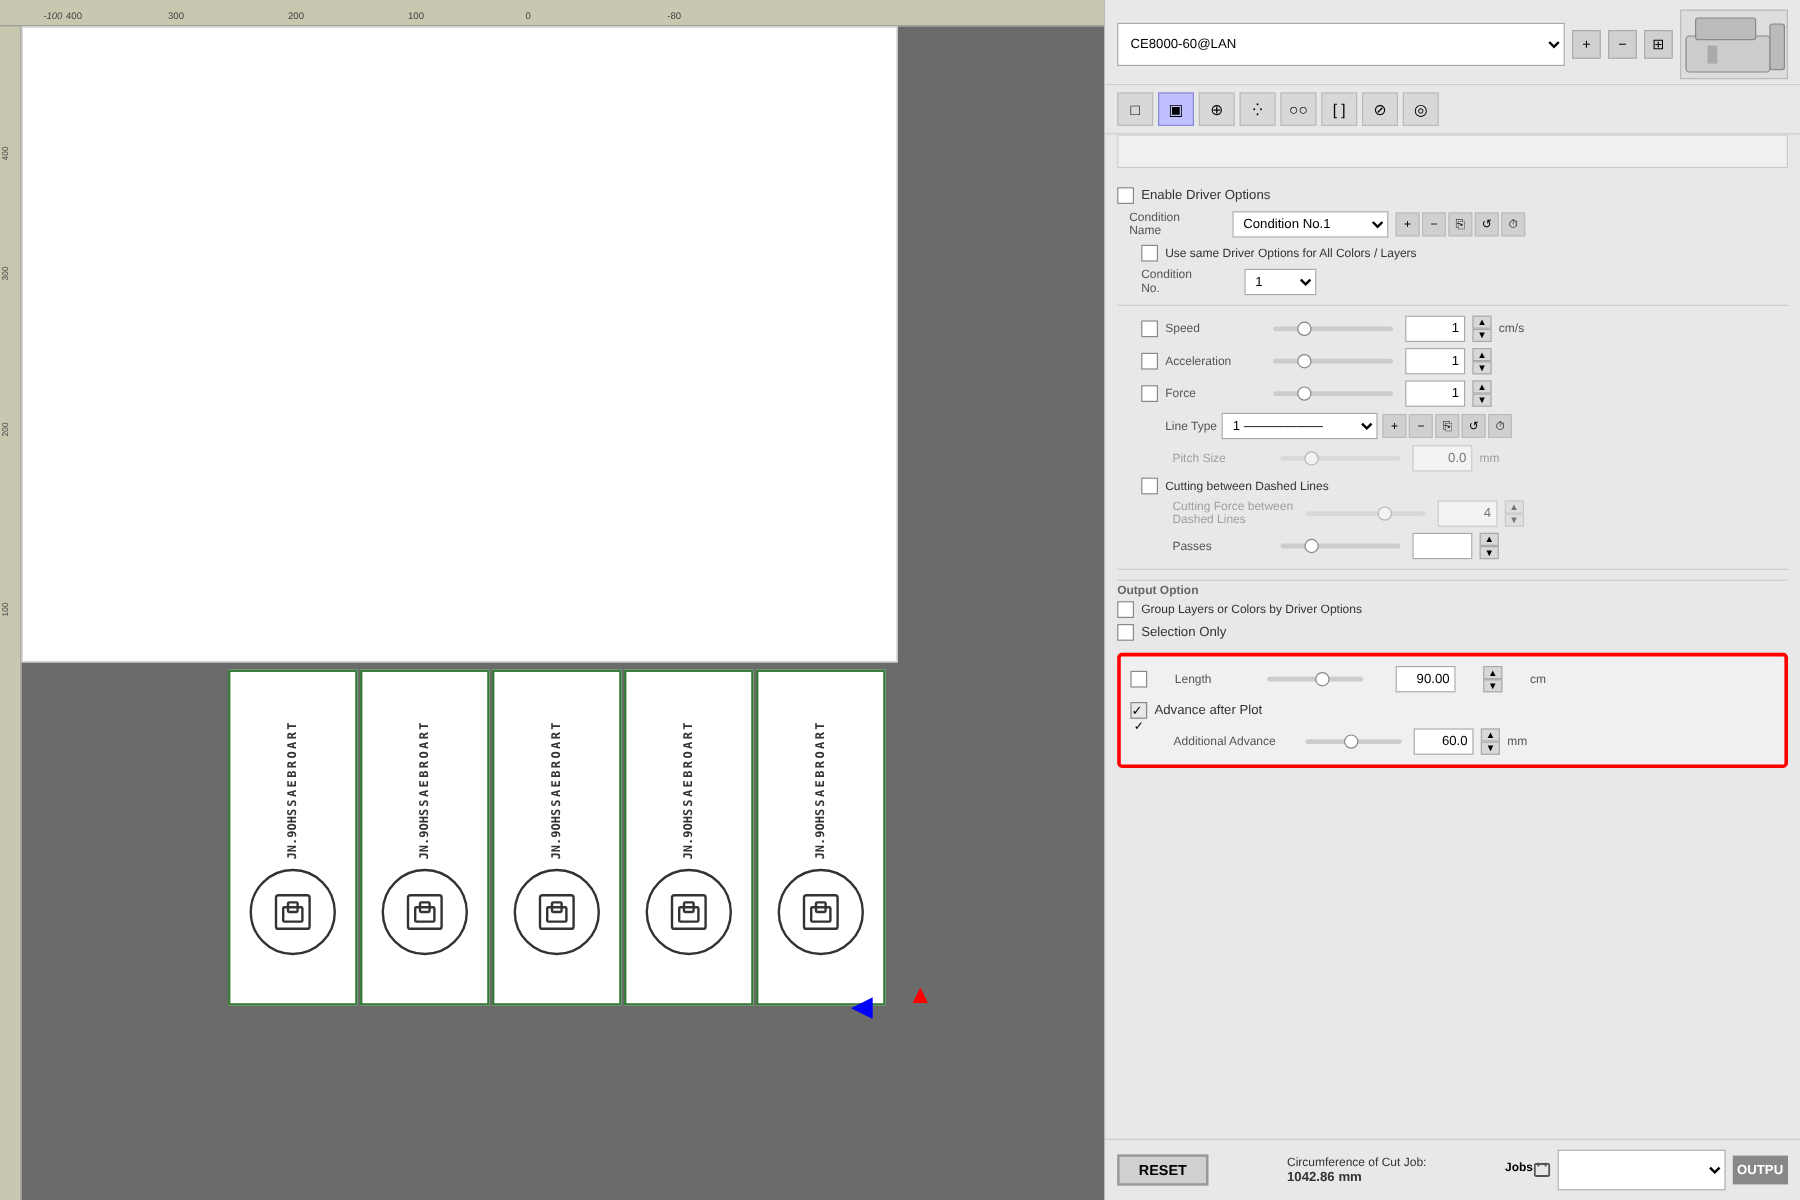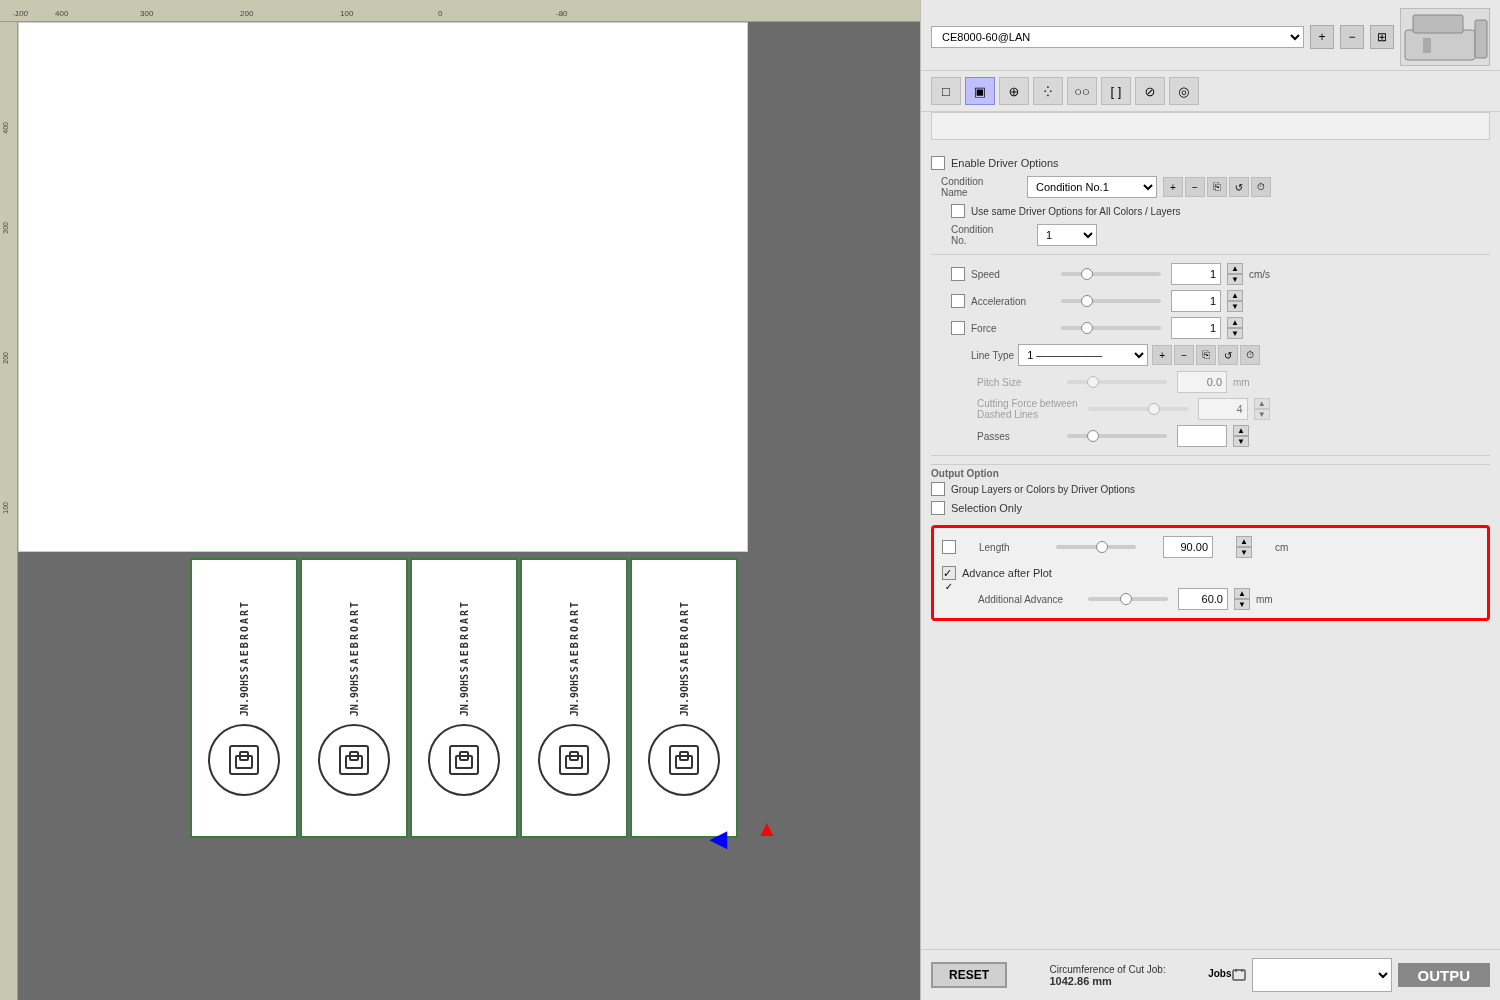--- a/index.html
+++ b/index.html
@@ -81,21 +81,21 @@
       width: 580px;
       height: 1000px;
       background: #e8e8e8;
       border-left: 1px solid #bbb;
       display: flex;
       flex-direction: column;
     }
 
     .printer-select {
       flex: 1;
-      height: 22px;
+      height: 36px;
       border: 1px solid #aaa;
       background: white;
       padding: 2px 6px;
       font-size: 11px;
     }
 
     .header-btn {
       width: 24px;
       height: 24px;
       background: #d0d0d0;
@@ -321,22 +321,22 @@
       background: white;
       padding: 16px 4px;
       font-size: 11px;
       min-width: 140px;
     }
 
     .output-btn {
       background: #888;
       color: white;
       border: none;
-      padding: 4px 20px;
-      font-size: 15px;
+      padding: 4px 4px;
+      font-size: 11px;
       font-weight: bold;
       cursor: pointer;
       height: 24px;
     }
 
     .line-type-row {
       display: flex;
       align-items: center;
       gap: 4px;
       padding-left: 20px;
@@ -370,21 +370,21 @@
 
 <div class="canvas-area">
 
   <div class="ruler-top">
     <div style="position:absolute; left:55px; font-size:8px; color:#444; bottom:3px;">400</div>
     <div style="position:absolute; left:140px; font-size:8px; color:#444; bottom:3px;">300</div>
     <div style="position:absolute; left:240px; font-size:8px; color:#444; bottom:3px;">200</div>
     <div style="position:absolute; left:340px; font-size:8px; color:#444; bottom:3px;">100</div>
     <div style="position:absolute; left:438px; font-size:8px; color:#444; bottom:3px;">0</div>
     <div style="position:absolute; left:556px; font-size:8px; color:#444; bottom:3px;">-80</div>
-    <div style="position:absolute; left:12px; font-size:8px; color:#444; bottom:3px;font-style:italic;">-100</div>
+    <div style="position:absolute; left:36px; font-size:8px; color:#444; bottom:3px;font-style:italic;">-100</div>
   </div>
 
   <div class="ruler-left">
     <div style="position:absolute; top:100px; font-size:7px; color:#444; left:2px; writing-mode:vertical-rl; transform:rotate(180deg);">400</div>
     <div style="position:absolute; top:200px; font-size:7px; color:#444; left:2px; writing-mode:vertical-rl; transform:rotate(180deg);">300</div>
     <div style="position:absolute; top:330px; font-size:7px; color:#444; left:2px; writing-mode:vertical-rl; transform:rotate(180deg);">200</div>
     <div style="position:absolute; top:480px; font-size:7px; color:#444; left:2px; writing-mode:vertical-rl; transform:rotate(180deg);">100</div>
   </div>
 
   <div class="white-canvas"></div>
@@ -587,20 +587,24 @@
     <div class="param-row grayed">
       <span style="min-width:20px;"></span>
       <span class="label-sm" style="min-width:80px;">Pitch Size</span>
       <div class="slider-track">
           <div class="slider-thumb"></div>
         </div>
       <input class="input-num" type="text" value="0.0" style="">
       <span class="unit-label">mm</span>
     </div>
 
+    <div style="display:flex; align-items:center; gap:6px; margin-bottom:5px; padding-left:20px;">
+      <div class="checkbox"></div>
+      <span class="label" style="font-size:10px;">Cutting between Dashed Lines</span>
+    </div>
 
     <div class="param-row grayed">
       <span style="min-width:20px;"></span>
       <span class="label-sm" style="min-width:100px; font-size:10px;">Cutting Force between<br>Dashed Lines</span>
       <div class="slider-track">
           <div class="slider-thumb" style="left:60%"></div>
         </div>
       <input class="input-num" type="text" value="4" style="">
       <div class="spin-btn">
         <div class="spin-up">▲</div>

